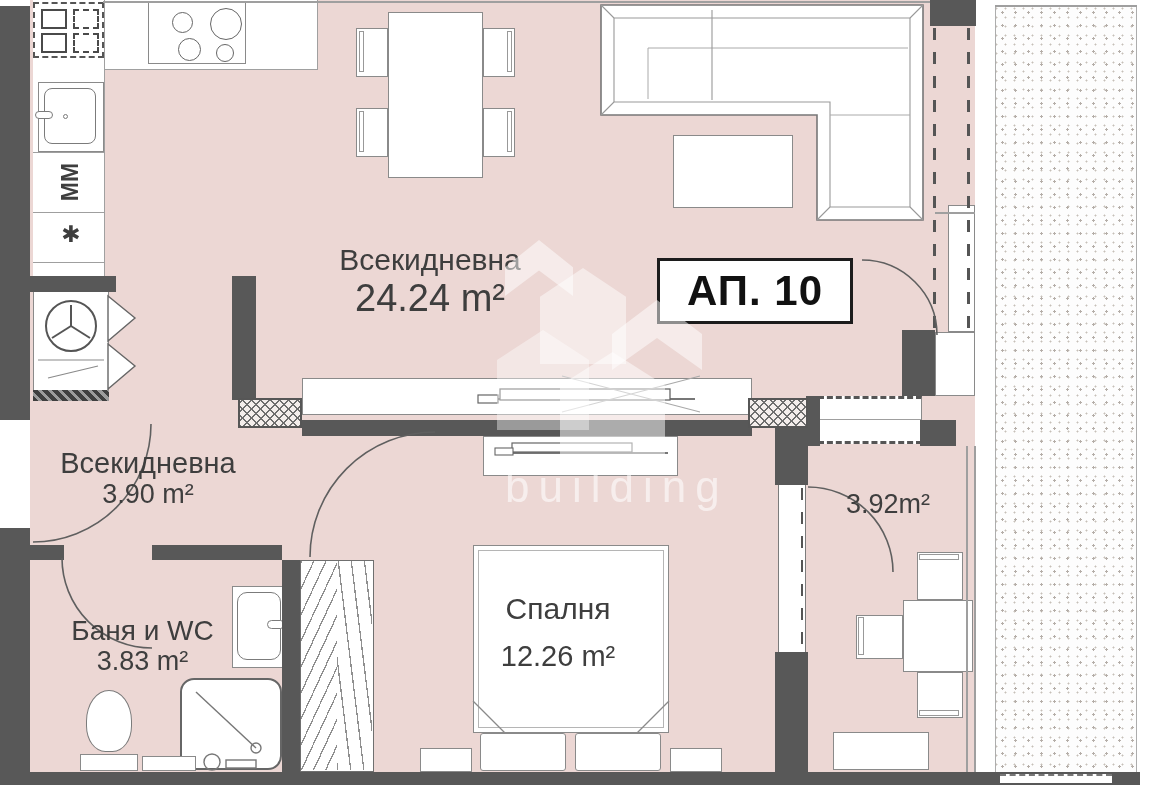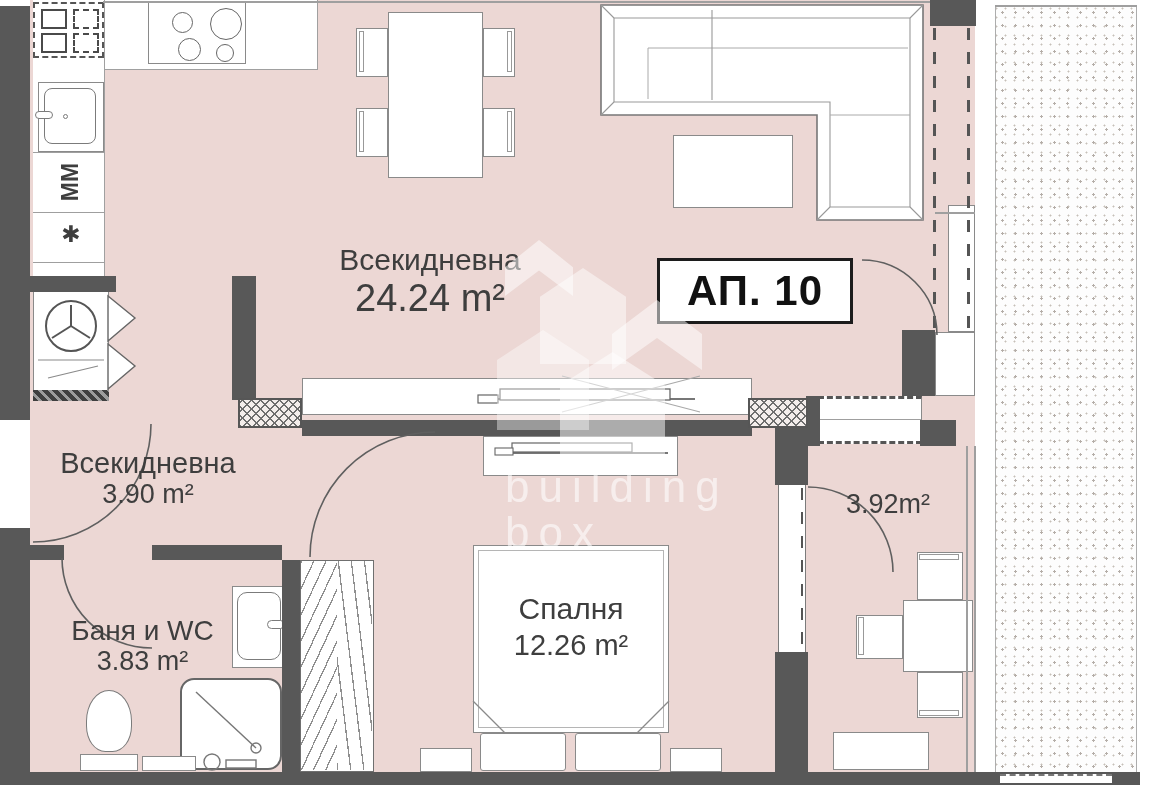--- a/index.html
+++ b/index.html
@@ -172,35 +172,34 @@
     <div class="area" style="font-size:38px;">24.24 m²</div>
   </div>
   <div class="lbl" style="left:38px;top:447px;width:220px;font-size:29px;">
     <div>Всекидневна</div>
     <div class="area" style="font-size:27px;">3.90 m²</div>
   </div>
   <div class="lbl" style="left:40px;top:615px;width:205px;font-size:28px;">
     <div>Баня и WC</div>
     <div class="area" style="font-size:27px;text-align:center;">3.83 m²</div>
   </div>
-  <div class="lbl" style="left:471px;top:592px;width:200px;font-size:30px;z-index:31;">
+  <div class="lbl" style="left:458px;top:592px;width:200px;font-size:30px;z-index:31;">
     <div>Спалня</div>
-    <div class="area" style="font-size:29px;margin-top:3px;">12.26 m²</div>
+    <div class="area" style="font-size:29px;margin-top:14px;">12.26 m²</div>
   </div>
   <div class="lbl" style="left:818px;top:483px;width:140px;font-size:28px;">
     <div class="area" style="font-size:27px;margin-top:6px;">3.92m²</div>
   </div>
 
   <div class="chev" style="left:505px;top:240px;width:68px;height:80px;"></div>
   <div class="house" style="left:540px;top:268px;width:86px;height:96px;background:rgba(255,255,255,.48);"></div>
   <div class="chev" style="left:612px;top:300px;width:90px;height:100px;"></div>
   <div class="house" style="left:497px;top:330px;width:92px;height:100px;background:rgba(255,255,255,.40);"></div>
   <div class="house" style="left:560px;top:352px;width:105px;height:112px;background:rgba(255,255,255,.5);"></div>
   <div class="wm" style="left:505px;top:462px;font-size:44px;">building</div>
-  <div class="wm" style="left:505px;top:508px;font-size:44px;">box</div>
 
   <svg class="svg-overlay" width="1170" height="785" viewBox="0 0 1170 785">
     <g fill="none" stroke="#5f5f5f" stroke-width="1.6">
       <path d="M 151 424 A 118 118 0 0 1 33 542"></path>
       <path d="M 310 557 A 125 125 0 0 1 435 432"></path>
       <path d="M 62 558 A 90 90 0 0 0 152 648"></path>
       <path d="M 862 260 A 75 75 0 0 1 937 335"></path>
       <path d="M 808 487 A 85 85 0 0 1 893 572"></path>
     </g>
     <g fill="#fff" stroke="#666" stroke-width="1.4">

